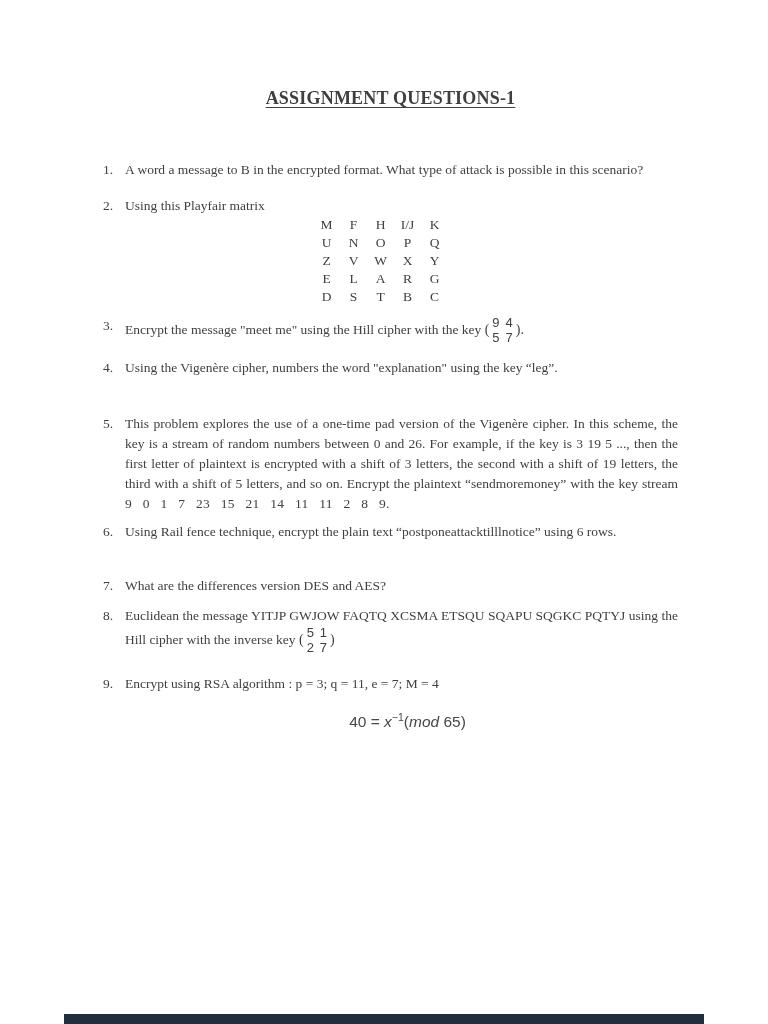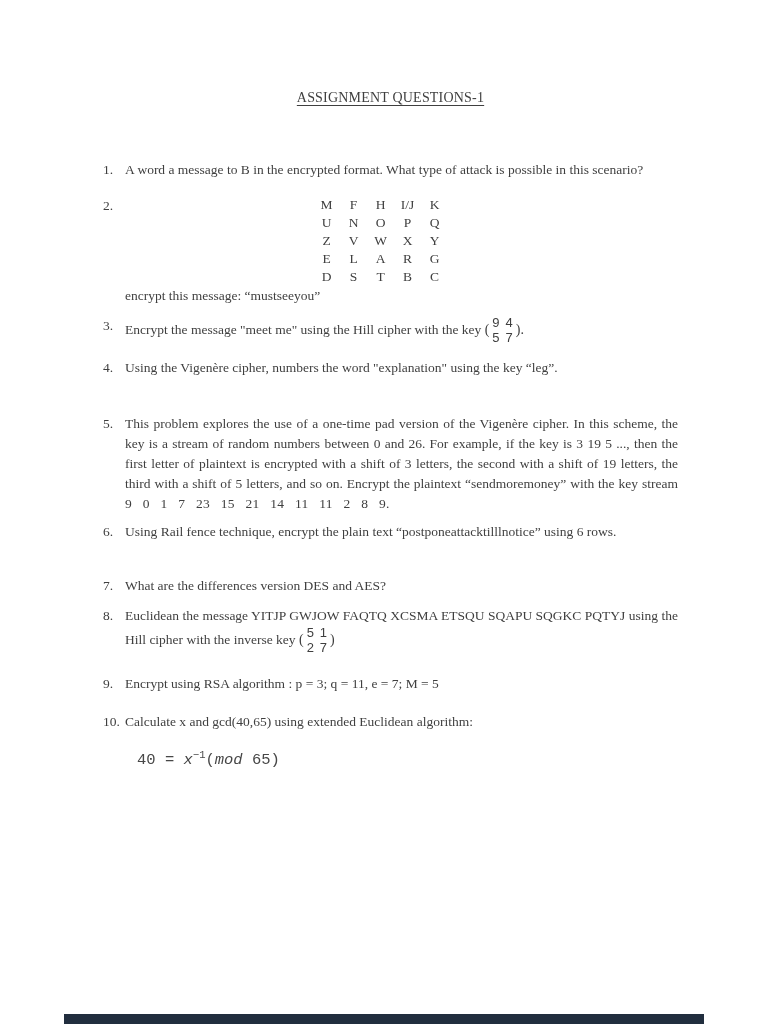--- a/index.html
+++ b/index.html
@@ -2,21 +2,21 @@
 <html style="--color-text: #3f3f3f; --color-bottom_bar: #212e3e;"><head>
 <meta charset="utf-8">
 <style>
   html,body{margin:0;padding:0;}
   body{
     width:768px;height:1024px;background:#ffffff;position:relative;overflow:hidden;
     font-family:"Liberation Serif","DejaVu Serif",serif;
     color:var(--color-text,#3f3f3f);
   }
   .content{position:absolute;top:0;left:0;right:0;bottom:0;padding:0 90px 0 103px;box-sizing:border-box;}
-  .title{margin-top:88px;text-align:center;font-size:14px;font-weight:normal;line-height:20px;}
+  .title{margin-top:88px;text-align:center;font-size:18px;font-weight:bold;line-height:20px;}
   .title span{text-decoration:underline;text-underline-offset:3px;letter-spacing:.2px;}
   .q{display:flex;align-items:flex-start;font-size:13.5px;line-height:20px;}
   .qnum{flex:0 0 22px;white-space:nowrap;}
   .qbody{flex:1;text-align:justify;}
   .mt-q1{margin-top:52px;}
   .mt-q2{margin-top:16px;}
   .mt-q3{margin-top:10px;}
   .mt-q4{margin-top:12px;}
   .mt-q5{margin-top:36px;}
   .mt-q6{margin-top:8px;}
@@ -32,21 +32,21 @@
   .hillmat{white-space:nowrap;}
   .mcol{
     display:inline-flex;flex-direction:column;align-items:center;vertical-align:middle;
     line-height:15px;font-family:"Liberation Sans",sans-serif;font-size:13px;padding:0 3px;
     position:relative;top:-1px;
   }
   .paren{font-size:14px;}
   .ks{word-spacing:7px;letter-spacing:.3px;}
   .formula{
     margin-top:16px;margin-left:34px;font-size:15.5px;line-height:24px;
-    font-family:Liberation Mono, monospace;color:#474747;
+    font-family:Liberation Sans, sans-serif;color:#474747;text-align:center;
   }
   .formula i{font-style:italic;}
   .formula sup{font-size:10.5px;vertical-align:super;line-height:0;}
   .bottom-bar{
     position:absolute;left:64px;width:640px;bottom:0;height:10px;
     background:var(--color-bottom_bar,#212e3e);
   }
 </style>
 </head>
 <body>
@@ -58,20 +58,21 @@
   </div>
 
   <div class="q mt-q1">
     <span class="qnum">1.</span>
     <div class="qbody">A word a message to B in the encrypted format. What type of attack is possible in this scenario?</div>
   </div>
 
   <div class="q mt-q2">
     <span class="qnum">2.</span>
     <div class="qbody" style="text-align:left;">
+      <div>Using this Playfair matrix</div>
       <div class="playfair">
         <span>M</span>
         <span>F</span>
         <span>H</span>
         <span>I/J</span>
         <span>K</span>
         <span>U</span>
         <span>N</span>
         <span>O</span>
         <span>P</span>
@@ -85,21 +86,20 @@
         <span>L</span>
         <span>A</span>
         <span>R</span>
         <span>G</span>
         <span>D</span>
         <span>S</span>
         <span>T</span>
         <span>B</span>
         <span>C</span>
       </div>
-      <div>encrypt this message: “mustseeyou”</div>
     </div>
   </div>
 
   <div class="q mt-q3">
     <span class="qnum">3.</span>
     <div class="qbody" style="text-align:left;">
       <span>Encrypt the message "meet me" using the Hill cipher with the key </span><span class="hillmat"><span class="paren">(</span><span class="mcol">
             <span>9</span>
             <span>5</span>
           </span><span class="mcol">
@@ -139,27 +139,23 @@
             <span>2</span>
           </span><span class="mcol">
             <span>1</span>
             <span>7</span>
           </span><span class="paren">)</span></span>
     </div>
   </div>
 
   <div class="q mt-q9">
     <span class="qnum">9.</span>
-    <div class="qbody">Encrypt using RSA algorithm : p = 3; q = 11, e = 7; M = 5</div>
+    <div class="qbody">Encrypt using RSA algorithm : p = 3; q = 11, e = 7; M = 4</div>
   </div>
 
-  <div class="q mt-q10">
-    <span class="qnum">10.</span>
-    <div class="qbody">Calculate x and gcd(40,65) using extended Euclidean algorithm:</div>
-  </div>
 
   <div class="formula">
     <span>40 = </span><i>x</i><sup>−1</sup><span>(</span><i>mod</i><span> 65)</span>
   </div>
 
 </div>
 
 <div class="bottom-bar"></div>
 
 </body></html>

